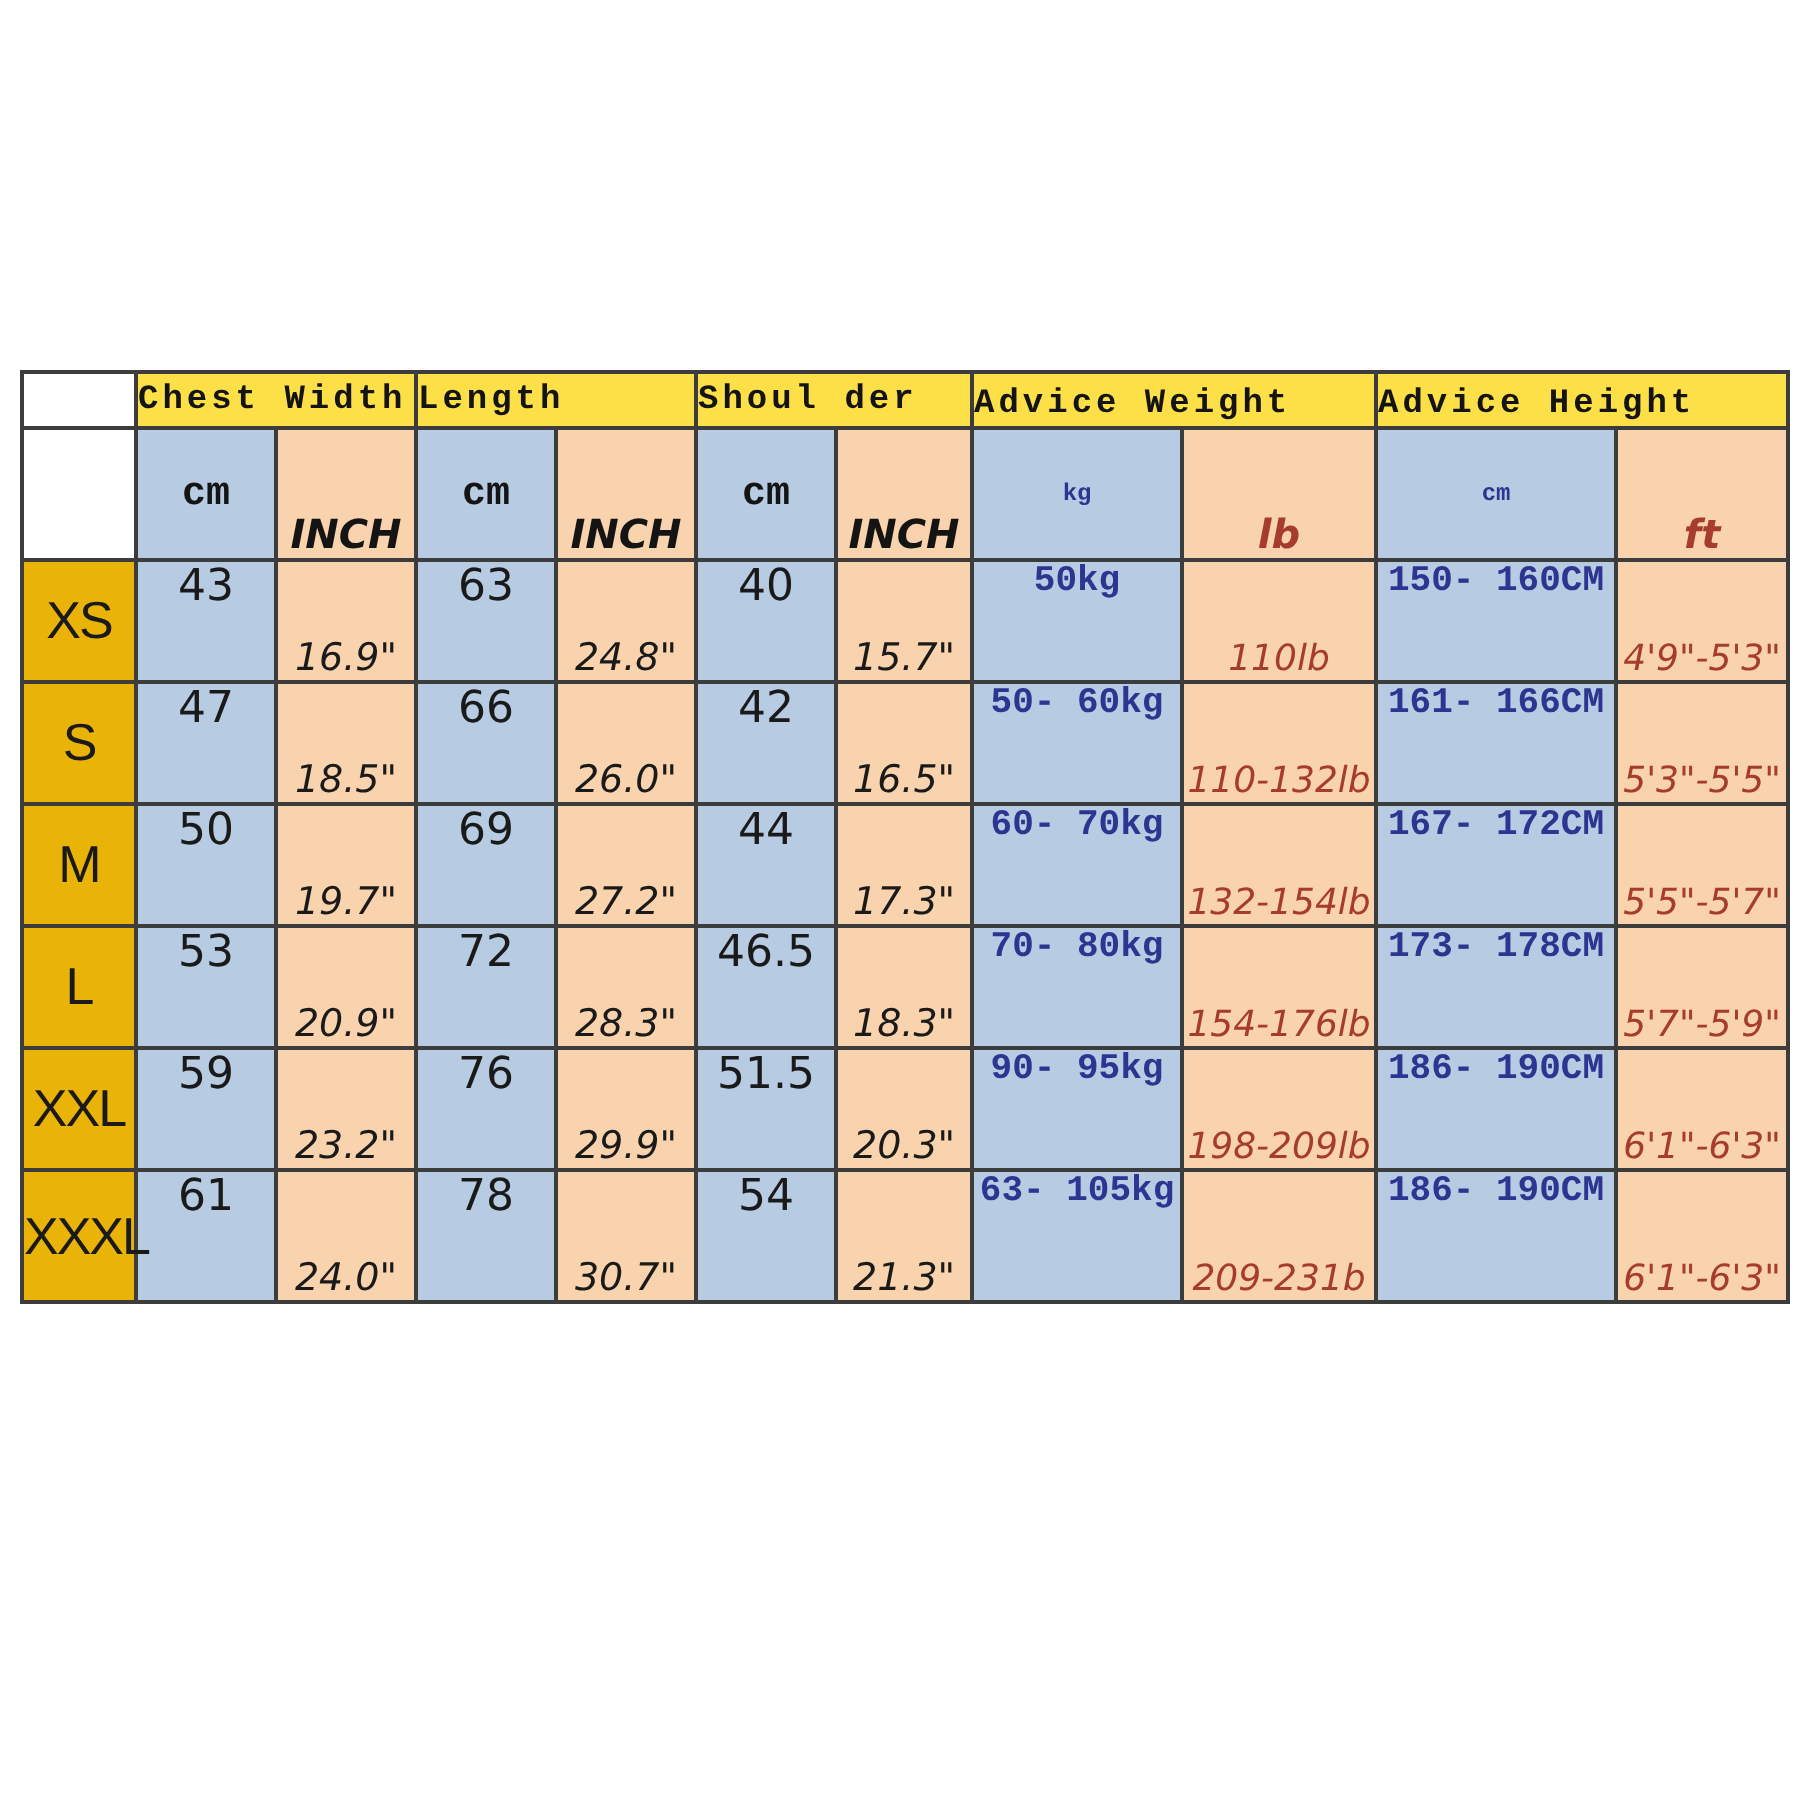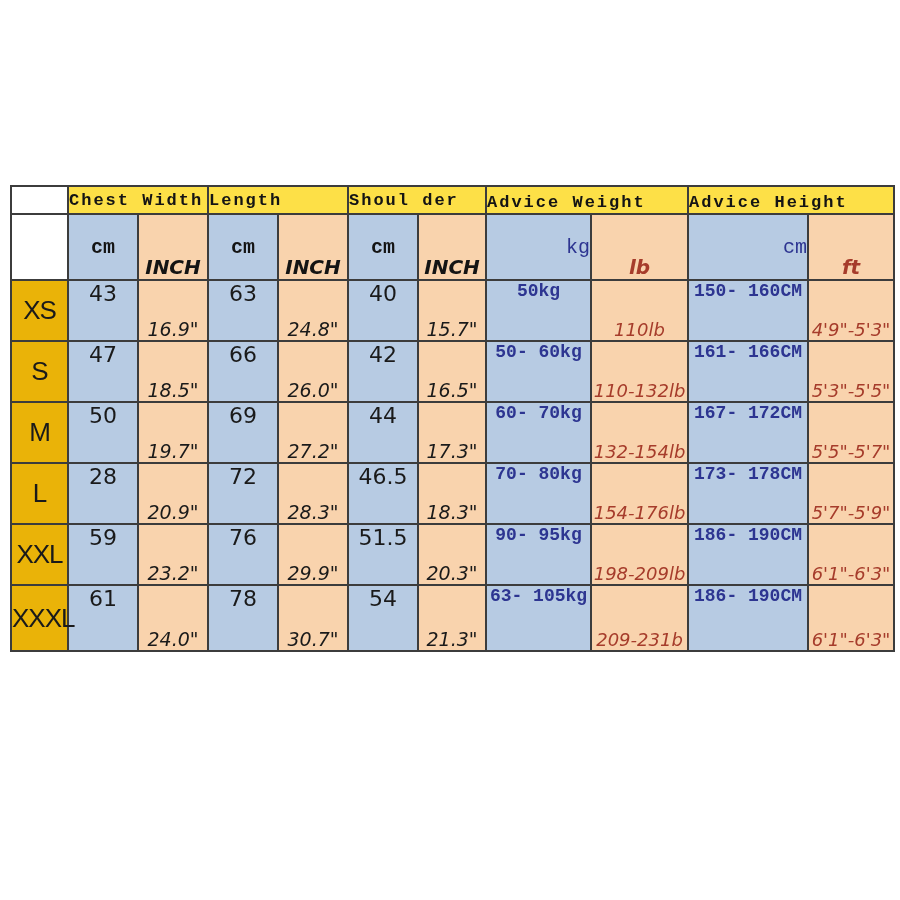--- a/index.html
+++ b/index.html
@@ -57,24 +57,24 @@
     font-family: "Liberation Mono", monospace;
     font-weight: bold;
     font-size: 20px;
     color: var(--header-text, #141414);
     text-align: center;
     vertical-align: middle;
     padding-bottom: 8px;
   }
   td.u-metric {
     font-family: "Liberation Mono", monospace;
-    font-weight: normal;
-    font-size: 20px;
+    font-weight: bold;
+    font-size: 12px;
     color: var(--metric-text, #2d3591);
-    text-align: right;
+    text-align: center;
     vertical-align: middle;
     padding-bottom: 8px;
   }
   td.u-inch {
     font-family: "DejaVu Sans", sans-serif;
     font-style: italic;
     font-weight: bold;
     font-size: 20px;
     color: var(--header-text, #141414);
     text-align: center;
@@ -221,21 +221,21 @@
     <td class="blue num">44</td>
     <td class="peach inch">17.3"</td>
     <td class="blue met">60- 70kg</td>
     <td class="peach imp">132-154lb</td>
     <td class="blue met">167- 172CM</td>
     <td class="peach imp">5'5"-5'7"</td>
   </tr>
 
   <tr class="r-data">
     <td class="size">L</td>
-    <td class="blue num">28</td>
+    <td class="blue num">53</td>
     <td class="peach inch">20.9"</td>
     <td class="blue num">72</td>
     <td class="peach inch">28.3"</td>
     <td class="blue num">46.5</td>
     <td class="peach inch">18.3"</td>
     <td class="blue met">70- 80kg</td>
     <td class="peach imp">154-176lb</td>
     <td class="blue met">173- 178CM</td>
     <td class="peach imp">5'7"-5'9"</td>
   </tr>

